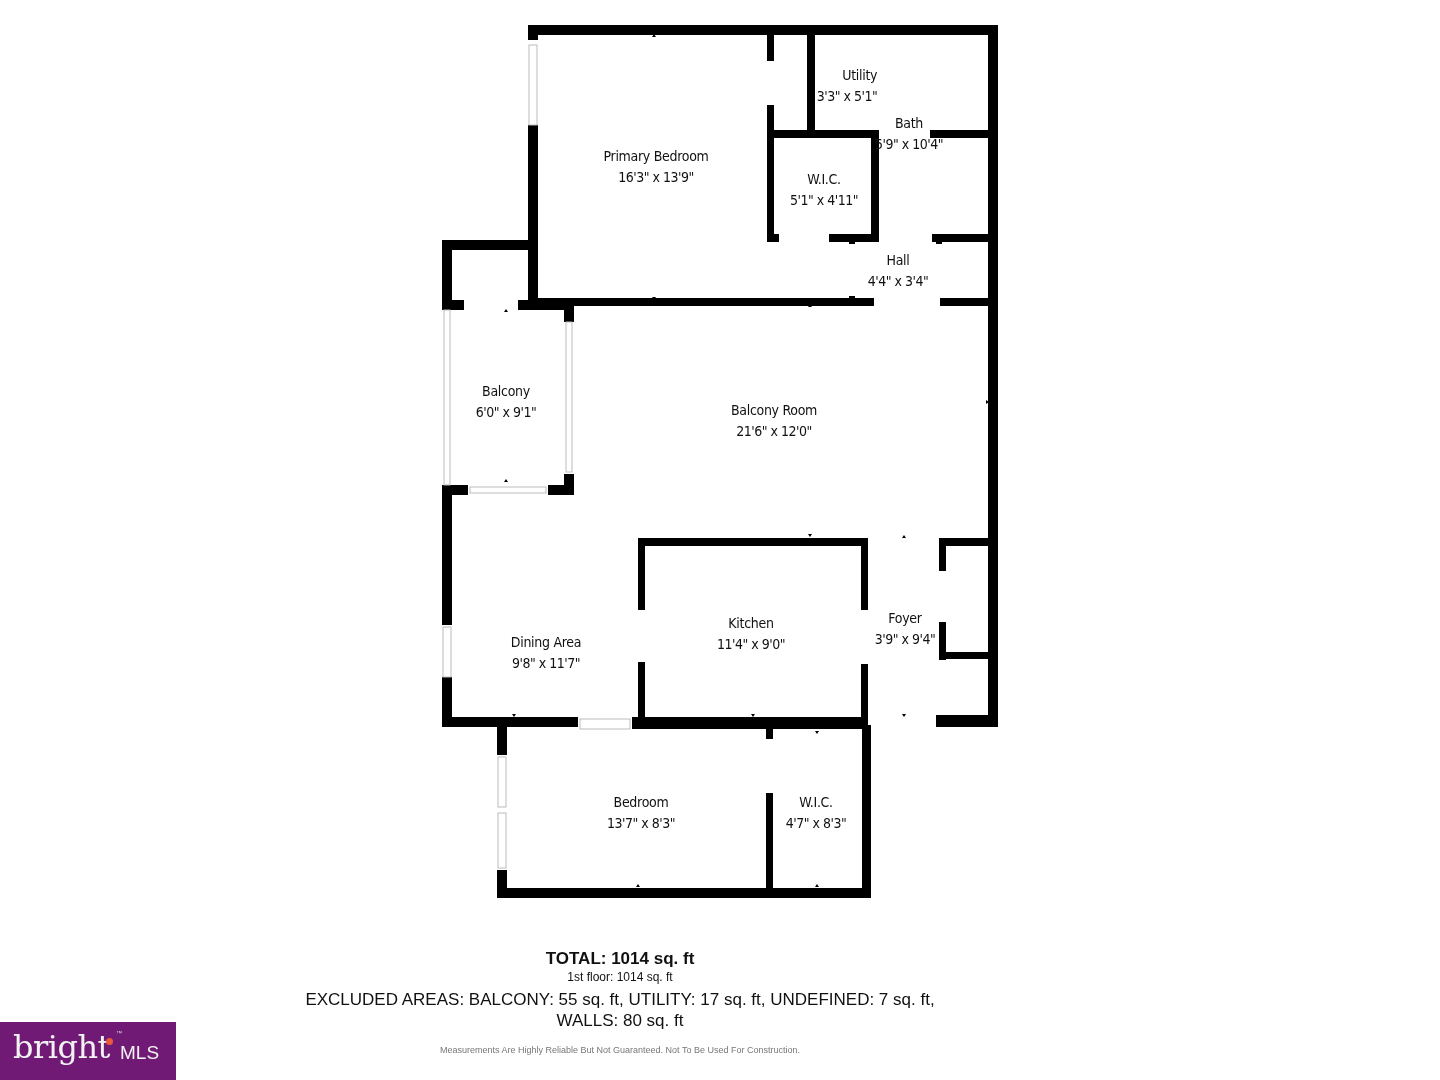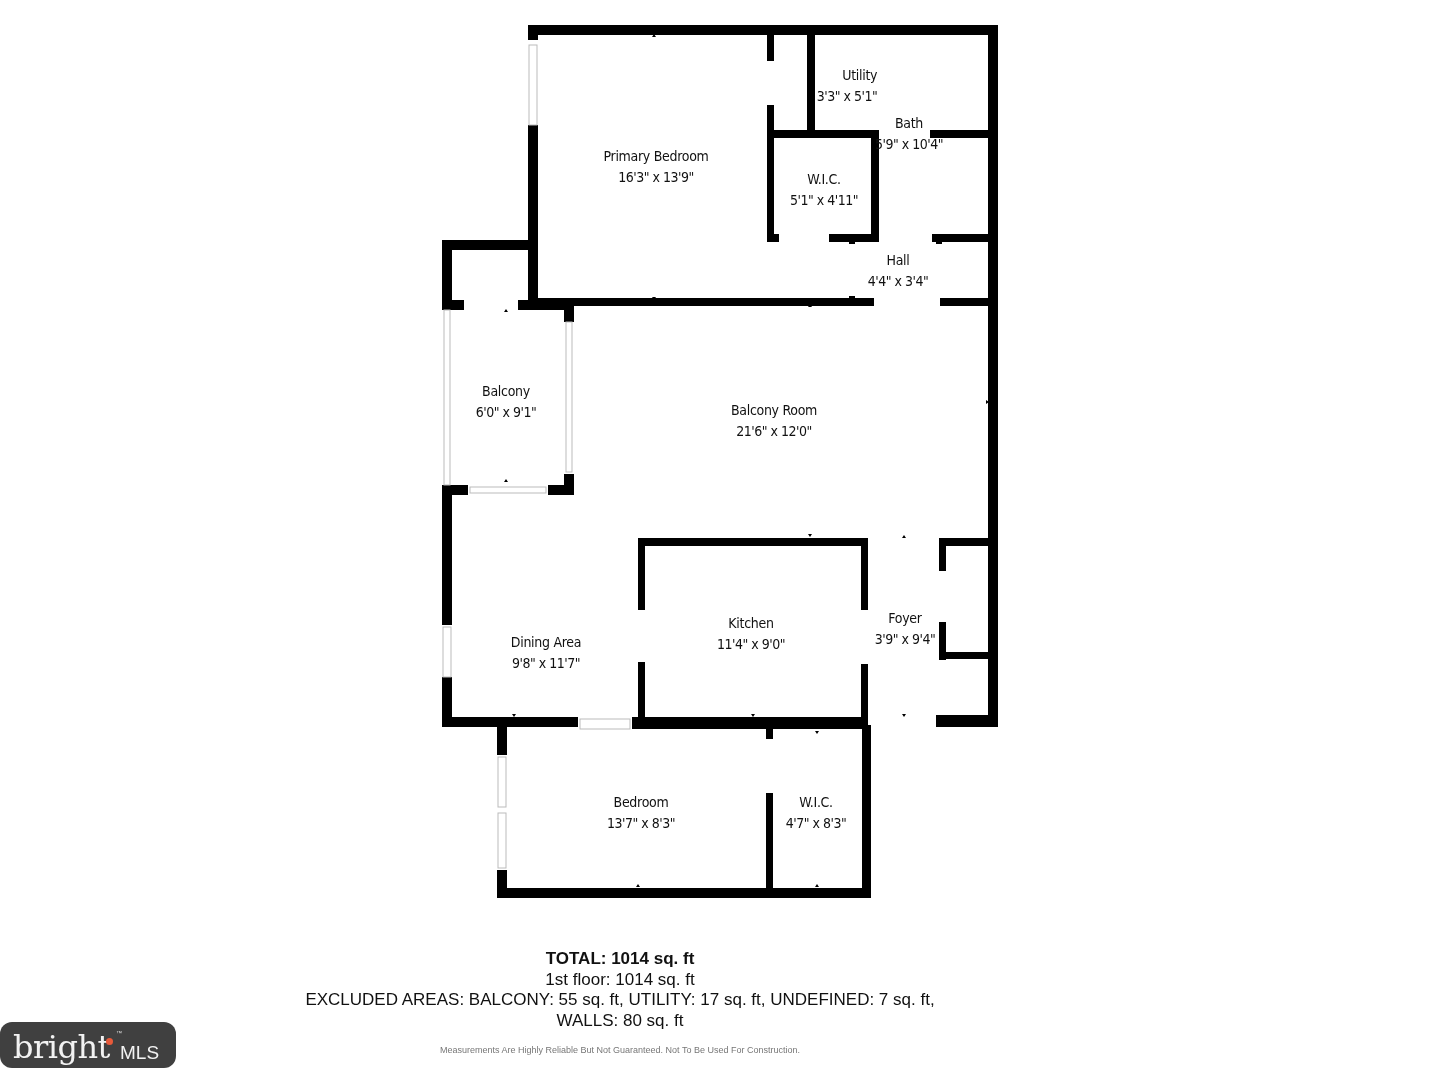--- a/index.html
+++ b/index.html
@@ -3,25 +3,25 @@
 <meta charset="utf-8">
 <style>
   html, body { margin:0; padding:0; background:#ffffff; }
   body { width:1440px; height:1080px; position:relative; overflow:hidden; font-family:"DejaVu Sans Condensed","DejaVu Sans", sans-serif; }
   #plan { position:absolute; left:0; top:0; width:1440px; height:940px; }
   .label { position:absolute; text-align:center; color:#111; font-family:"DejaVu Sans", sans-serif; font-stretch:condensed; transform:translateX(-50%); white-space:nowrap; line-height:21px; }
   .label .name { font-size:14px; display:block; letter-spacing:-0.3px; }
   .label .dim  { font-size:14px; display:block; letter-spacing:-0.5px; }
   .summary { position:absolute; left:0; width:1240px; text-align:center; color:#111; font-family:"Liberation Sans", sans-serif; }
   .total { top:949px; font-size:17px; font-weight:bold; }
-  .floor { top:970px; font-size:17px; }
+  .floor { top:970px; font-size:12px; }
   .excluded { top:990px; font-size:17px; }
   .walls { top:1011px; font-size:17px; }
   .disclaimer { top:1045px; font-size:9px; color:#777; }
-  .logo { position:absolute; left:0; top:1022px; width:176px; height:46px; background:#404040;border-radius:12px; }
+  .logo { position:absolute; left:0; top:1022px; width:176px; height:58px; background:#701a75; }
   .logo .bright { position:absolute; left:13px; top:6px; color:#f2f2f2; font-family:"DejaVu Serif", serif; font-size:32px; letter-spacing:-0.5px; }
   .logo .mls { position:absolute; left:120px; top:20px; color:#f2f2f2; font-family:"Liberation Sans", sans-serif; font-size:19px; }
   .logo .spark { position:absolute; left:106px; top:16px; width:7px; height:7px; background:#e85a3a; border-radius:50%; }
   .logo .tm { position:absolute; left:116px; top:8px; color:#ddd; font-size:6px; font-family:"Liberation Sans", sans-serif; }
 </style>
 </head>
 <body>
 
 <svg id="plan" viewBox="0 0 1440 940" xmlns="http://www.w3.org/2000/svg">
   <g fill="#000">

